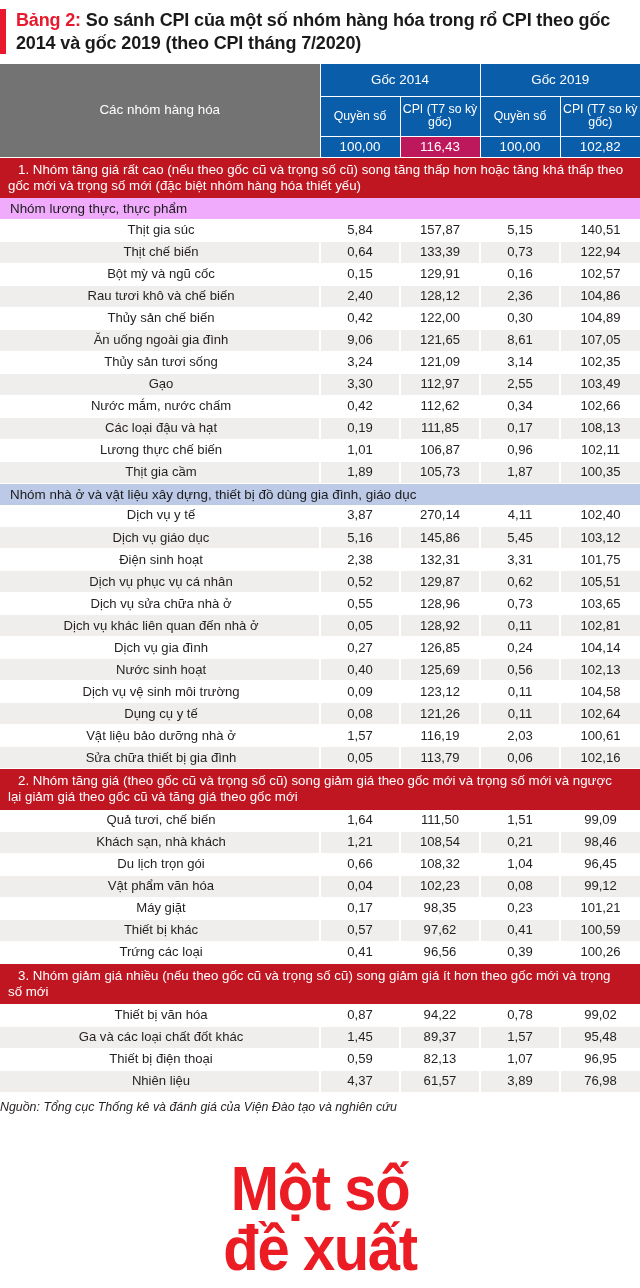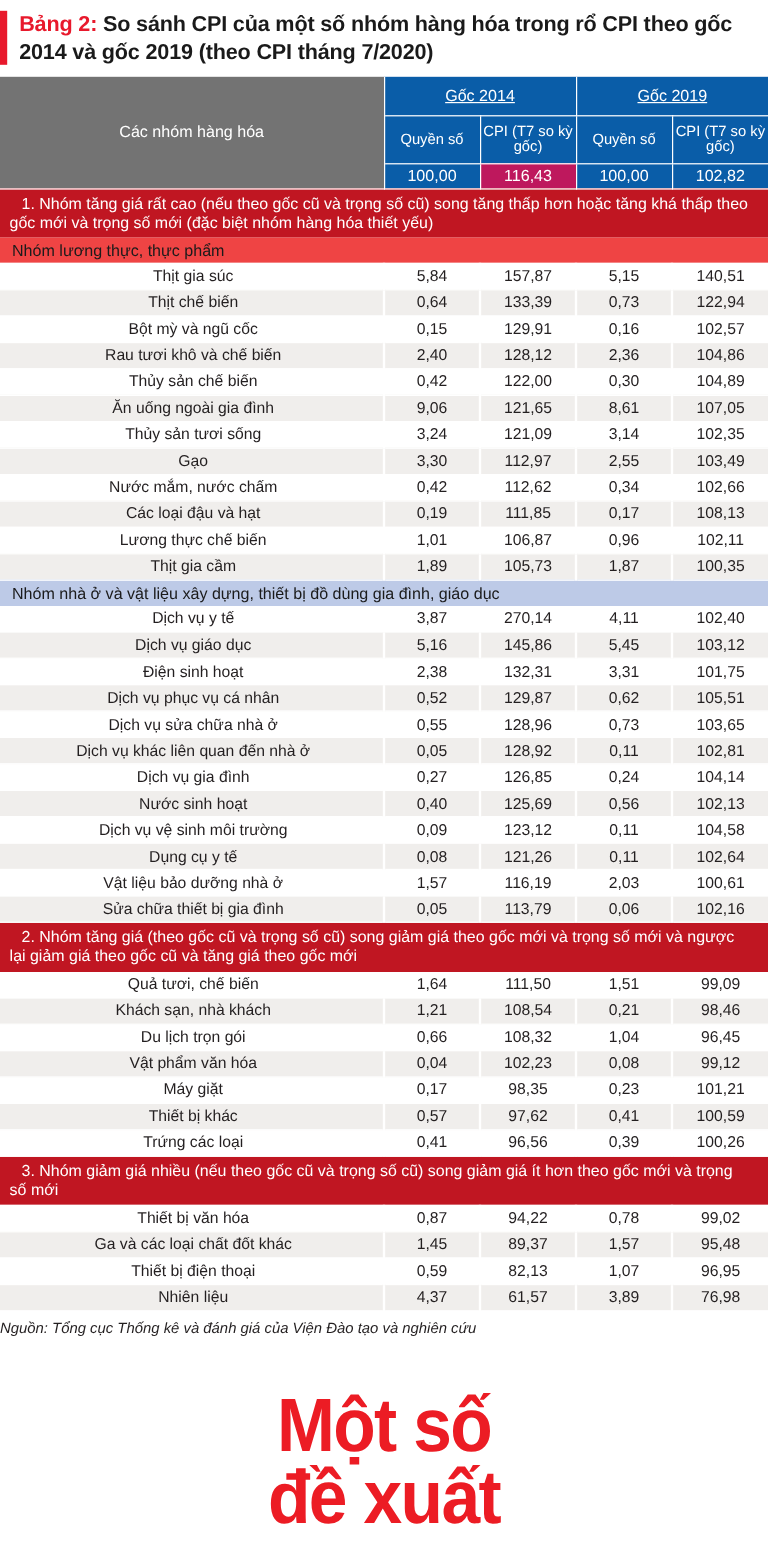--- a/index.html
+++ b/index.html
@@ -53,21 +53,21 @@
     text-align: center;
     vertical-align: middle;
     font-weight: normal;
     padding: 2px 2px;
     line-height: 1.08;
   }
   .hd-rowname {
     border-left: none !important;
     font-size: 13.4px;
   }
-  .hd-group { font-size: 13.4px; height: 32px; text-decoration: underline; }
+  .hd-group { font-size: 13.4px; height: 32px; }
   .hd-sub   { font-size: 12.3px; height: 40px; }
   .hd-base  { font-size: 13.4px; height: 21px; }
   thead td.edge-right { border-right: none !important; }
   thead td.edge-top   { border-top: none !important; }
 
   
   tr.section-row td {
     background: #c01622;
     color: #ffffff;
     font-size: 13.3px;
@@ -166,21 +166,21 @@
       <td class="hd-base" style="background: #be185d;">116,43</td>
       <td class="hd-base" style="background: rgb(10, 93, 168);">100,00</td>
       <td class="hd-base edge-right" style="background: rgb(10, 93, 168);">102,82</td>
     </tr>
   </thead>
   <tbody id="table-body">
       <tr class="section-row">
         <td colspan="5" style="background: rgb(192, 22, 34);">1. Nhóm tăng giá rất cao (nếu theo gốc cũ và trọng số cũ) song tăng thấp hơn hoặc tăng khá thấp theo gốc mới và trọng số mới (đặc biệt nhóm hàng hóa thiết yếu)</td>
       </tr>
       <tr class="subgroup-row">
-        <td colspan="5" style="background: #ef4444; margin-left: 7px;">Nhóm lương thực, thực phẩm</td>
+        <td colspan="5" style="background: #f0abfc; margin-left: 7px;">Nhóm lương thực, thực phẩm</td>
       </tr>
       <tr class="data-row">
         <td class="cell-name">Thịt gia súc</td>
         <td class="cell-num">5,84</td>
         <td class="cell-num">157,87</td>
         <td class="cell-num">5,15</td>
         <td class="cell-num">140,51</td>
       </tr>
       <tr class="data-row alt">
         <td class="cell-name">Thịt chế biến</td>

